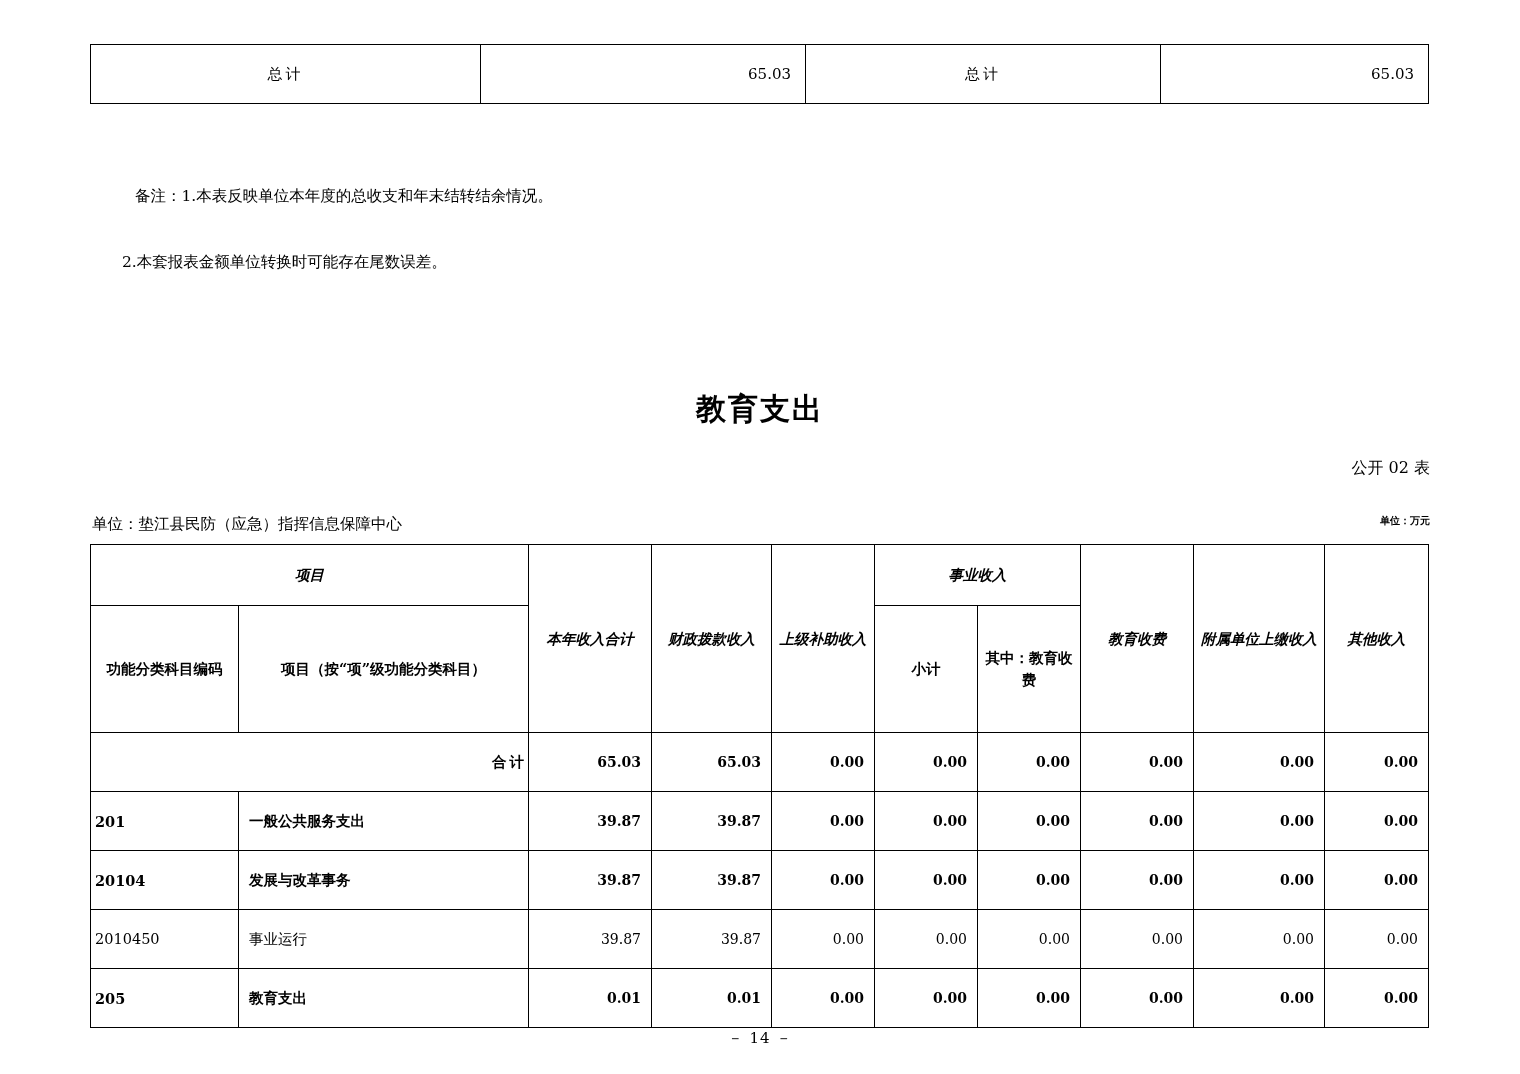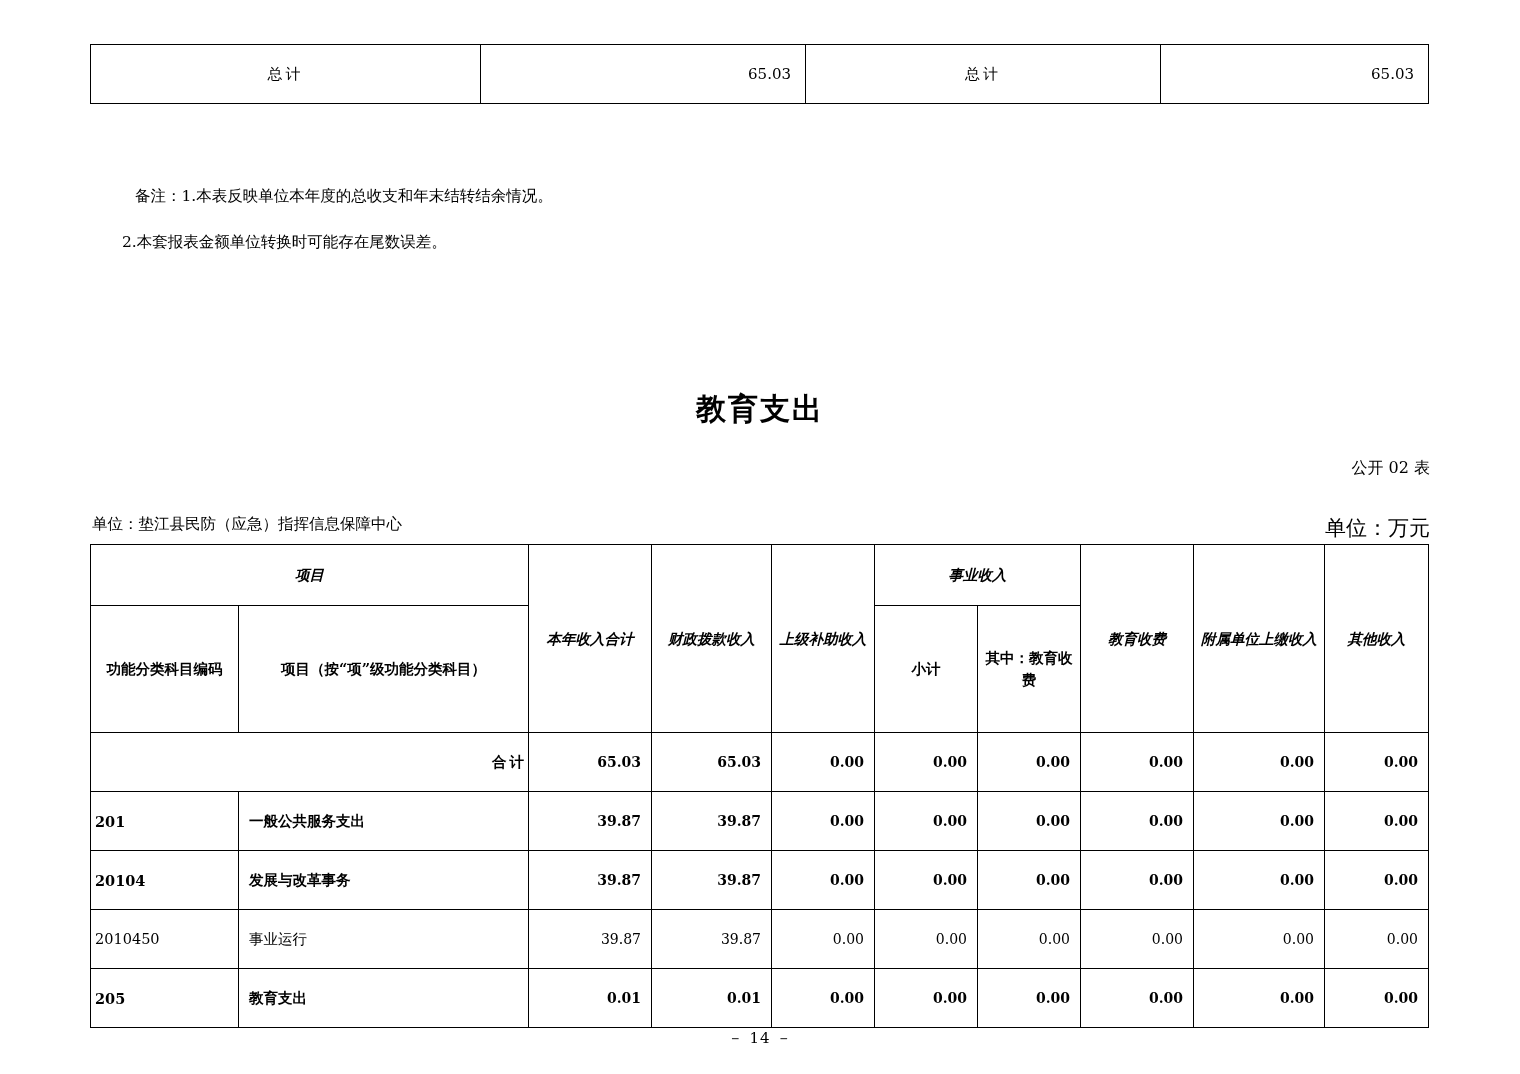--- a/index.html
+++ b/index.html
@@ -47,21 +47,21 @@
   }
 
   
   .note {
     position: absolute;
     font-size: 15.5px;
     line-height: 1.4;
     white-space: nowrap;
   }
   .note1 { left: 92px; top: 186px; margin-left: 43px; }
-  .note2 { left: 122px; top: 232px; }
+  .note2 { left: 122px; top: 252px; }
 
   
   .doc-title {
     position: absolute;
     left: 0;
     top: 389px;
     width: 1520px;
     text-align: center;
     font-size: 30px;
     font-weight: bold;
@@ -79,22 +79,23 @@
     left: 92px;
     top: 514px;
     font-size: 15.5px;
     white-space: nowrap;
     font-family: Liberation Serif, serif;
   }
   .unit-right {
     position: absolute;
     right: 90px;
     top: 514px;
-    font-size: 21px;
+    font-size: 10px;
     white-space: nowrap;
+    font-weight: bold;
   }
 
   
   .main-table {
     position: absolute;
     left: 90px;
     top: 544px;
     width: 1338px;
     border-collapse: collapse;
     table-layout: fixed;

